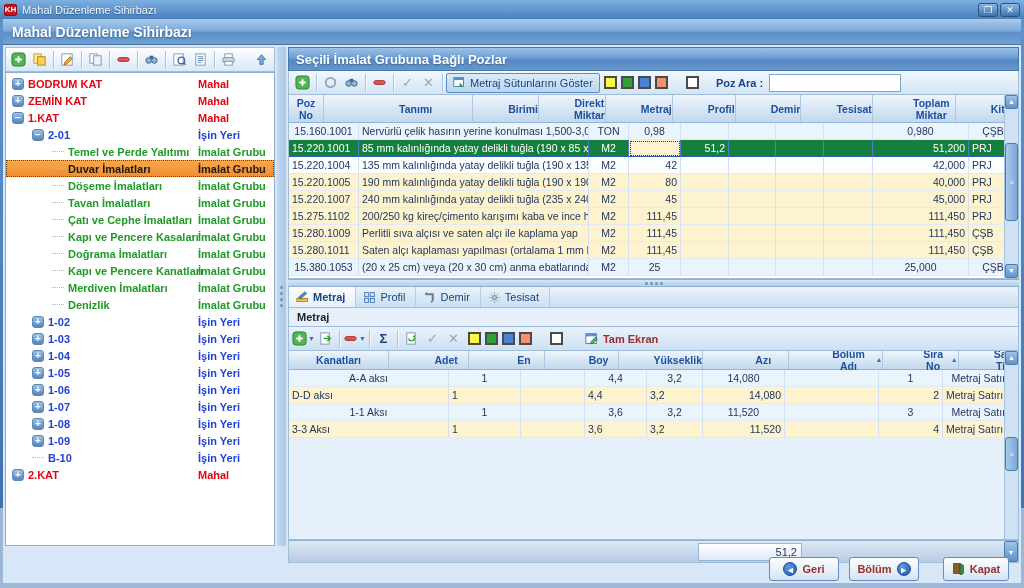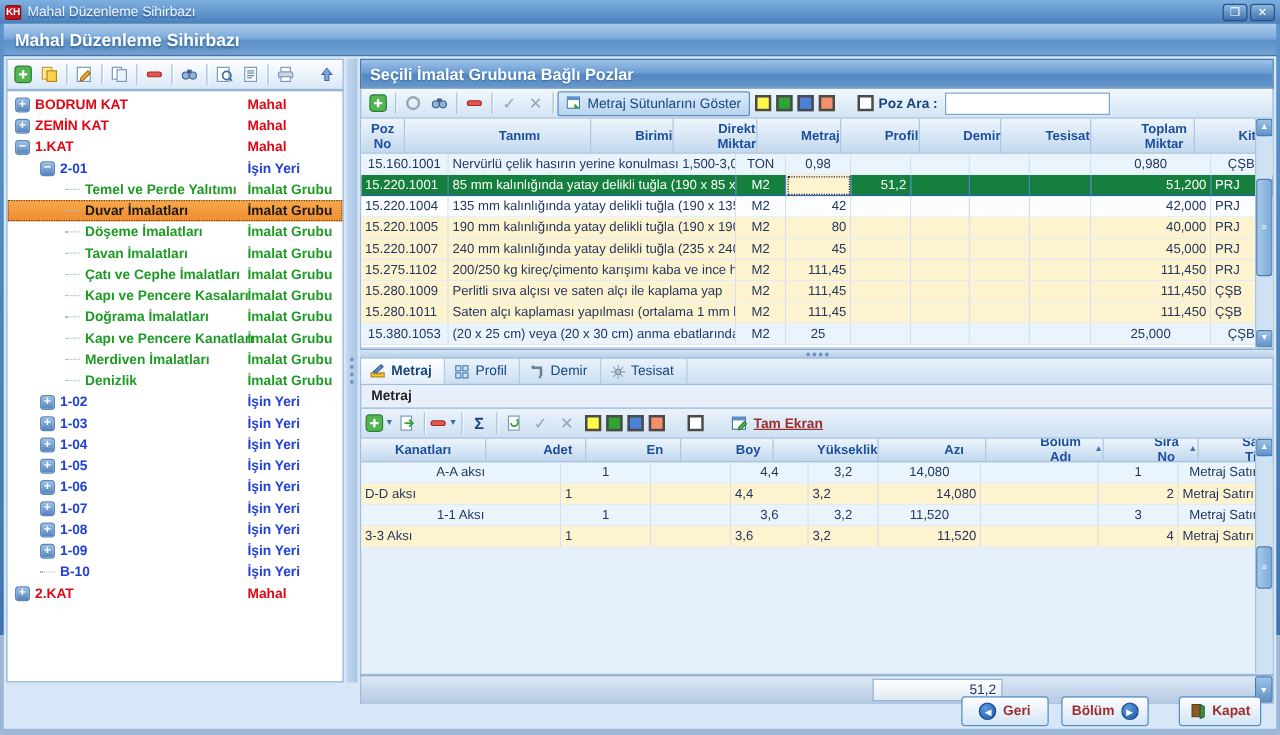--- a/index.html
+++ b/index.html
@@ -50,21 +50,21 @@
 
   
   .rpanel { position:absolute; left:285px; top:2px; width:731px; height:501px; }
   .sec-header { height:24px; background:linear-gradient(#9dc2e6 0%,#6b9ed4 45%,#5488c2 55%,#6697cc 100%);
     border:1px solid #4a78ab; color:#fff; font-size:13px; font-weight:bold; display:flex; align-items:center; padding-left:7px; text-shadow:0 1px 1px #3c699a;}
   .poz-toolbar { height:24px; background:linear-gradient(#f2f8fe,#d3e4f4); border:1px solid #9fbcd8; border-top:none; display:flex; align-items:center; padding:0 3px; }
   .cols-btn { display:flex; align-items:center; gap:4px; height:20px; padding:0 6px; border:1px solid #5b8fc6; border-radius:2px;
     background:linear-gradient(#dcecfa,#b9d4ee); color:#17457e; font-size:11px; }
   .swatch { width:13px; height:13px; border:2px solid #4a4a4a; display:inline-block; margin-left:4px; }
   .swatch-gap { margin-left:18px; }
-  .pozara-label { color:#17457e; font-size:11px; font-weight:bold; margin:0 6px 0 4px; }
+  .pozara-label { color:#17457e; font-size:11px; font-weight:bold; margin:0 6px 0 17px; }
   .pozara-input { width:132px; height:18px; border:1px solid #7fa8cc; font-size:11px; padding:0 3px; background:#fff; }
 
   
   .grid-head { display:flex; background:linear-gradient(#eef5fc,#c2d8ee); border-bottom:1px solid #92b4d6; color:#1c4f9c; font-weight:bold; font-size:10.5px;gap:35px; }
   .grid-head .cell { display:flex; align-items:center; justify-content:center; text-align:center; border-right:1px solid #aec8e2; line-height:12px; }
   .grid-row { display:flex; height:17px; font-size:10.5px; color:#24365e; }
   .grid-row .cell { border-right:1px solid #d2e0ef; border-bottom:1px solid #e2ebf5; padding:0 3px; line-height:16px;
     white-space:nowrap; overflow:hidden; }
   .bg-light .cell { background:#eaf4fc;text-align:center; } .bg-white .cell { background:#fbfdff; } .bg-cream .cell { background:#fdf3cf; }
   .bg-selected .cell { background:#15803d; color:#fff; border-right-color:#4f7cc8; border-bottom-color:#2c5db8; }
@@ -87,21 +87,21 @@
     display:flex; align-items:center; justify-content:center; gap:2px; }
   .hsplit i { width:3px; height:3px; border-radius:50%; background:#6f93bb; }
 
   
   .tabbar { height:21px; background:linear-gradient(#e8f2fb,#cbdff2); border:1px solid #9fbcd8; border-top:none; display:flex; align-items:stretch; }
   .tab { display:flex; align-items:center; gap:4px; padding:0 10px 0 7px; font-size:11px; color:#17457e; border-right:1px solid #b4cce4; }
   .tab.active { background:linear-gradient(#fdfeff,#e4effa); font-weight:bold; }
   .detail-label { height:18px; background:#e7f0fa; border-left:1px solid #9fbcd8; border-right:1px solid #9fbcd8;
     font-size:11px; font-weight:bold; color:#222; display:flex; align-items:center; padding-left:8px; }
   .detail-toolbar { height:25px; background:linear-gradient(#eaf3fc,#cde0f2); border:1px solid #9fbcd8; display:flex; align-items:center; padding:0 3px; }
-  .tamekran { display:flex; align-items:center; gap:4px; margin-left:22px; font-size:11px; color:#9c2d2d; font-weight:bold;text-decoration:underline; }
+  .tamekran { display:flex; align-items:center; gap:4px; margin-left:22px; font-size:11px; color:#9c2d2d; font-weight:bold; }
   .sigma { font-size:13px; font-weight:bold; color:#17457e; }
 
   .metrajgrid { position:relative; border:1px solid #9fbcd8; border-top:none; background:#e6f0fb; height:189px; overflow:hidden; }
   .metrajgrid .grid-head { height:19px; }
   .sort-arrow { font-size:7px; color:#4a6fa5; margin-left:3px; }
 
   .detail-footer { position:relative; height:23px; background:linear-gradient(#dce9f6,#b7cbe2); border:1px solid #9fbcd8; border-top:1px solid #8fb0d0; }
   .total-box { position:absolute; left:409px; top:2px; width:104px; height:18px; background:linear-gradient(#fdfeff,#dfeaf5);
     border:1px solid #9ab6d4; font-size:11px; color:#24365e; text-align:right; line-height:16px; padding:0 4px; }
   .footer-sb { position:absolute; right:0; top:0; width:14px; height:100%; }

